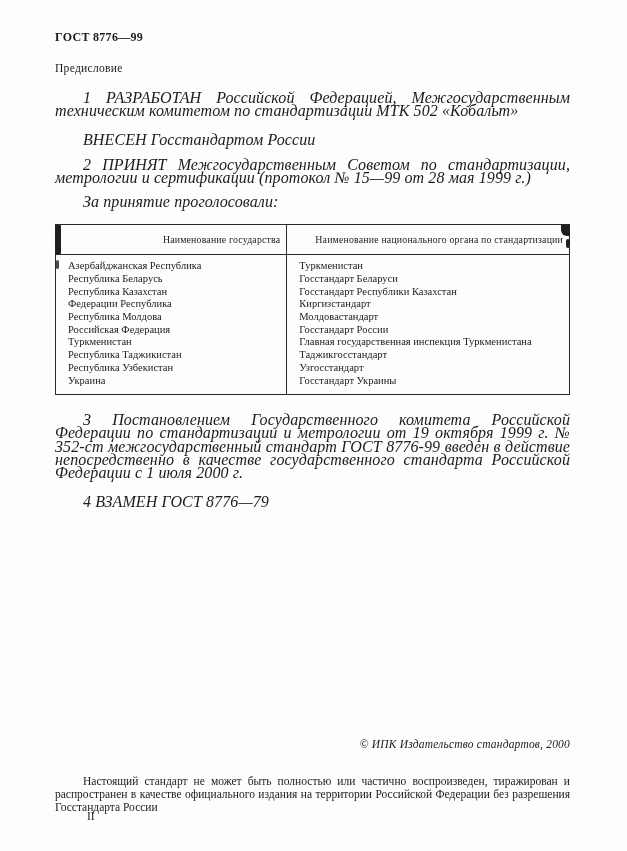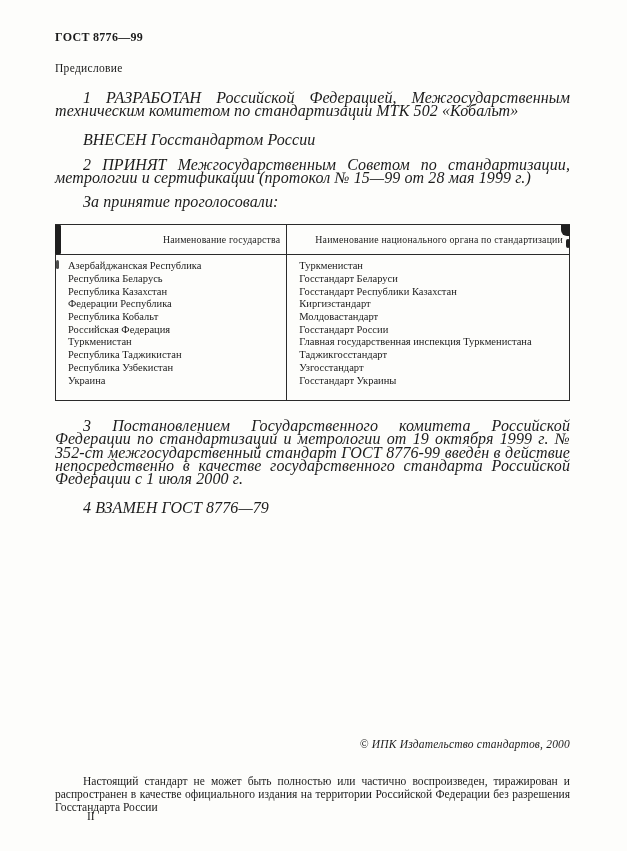--- a/index.html
+++ b/index.html
@@ -64,21 +64,21 @@
   table.vote-table td:first-child {
     border-right: 1px solid #2a2a2a;
     width: 45%;
   }
   table.vote-table td {
     padding: 0 4px 0 12px;
     line-height: 12.7px;
     white-space: nowrap;
   }
   table.vote-table tbody tr:first-child td { padding-top: 5px; }
-  table.vote-table tbody tr:last-child td { padding-bottom: 13px; }
+  table.vote-table tbody tr:last-child td { padding-bottom: 7px; }
   .artifact { position: absolute; background: #1f1f1f; }
   .art1 { left: 0; top: 1px; width: 6px; height: 29px; border-radius: 1px; }
   .art2 { right: 0; top: 1px; width: 9px; height: 11px; border-radius: 0 0 0 6px; }
   .art3 { right: 0; top: 15px; width: 4px; height: 9px; border-radius: 2px; }
   .art4 { left: 1px; top: 36px; width: 3px; height: 9px; border-radius: 2px; opacity: .8; }
   .copyright {
     position: absolute;
     right: 57px;
     top: 738px;
     font-size: 11.5px;
@@ -140,21 +140,21 @@
           </tr>
           <tr>
             <td>Республика Казахстан</td>
             <td>Госстандарт Республики Казахстан</td>
           </tr>
           <tr>
             <td>Федерации Республика</td>
             <td>Киргизстандарт</td>
           </tr>
           <tr>
-            <td>Республика Кобальт</td>
+            <td>Республика Молдова</td>
             <td>Молдовастандарт</td>
           </tr>
           <tr>
             <td>Российская Федерация</td>
             <td>Госстандарт России</td>
           </tr>
           <tr>
             <td>Туркменистан</td>
             <td>Главная государственная инспекция Туркменистана</td>
           </tr>

